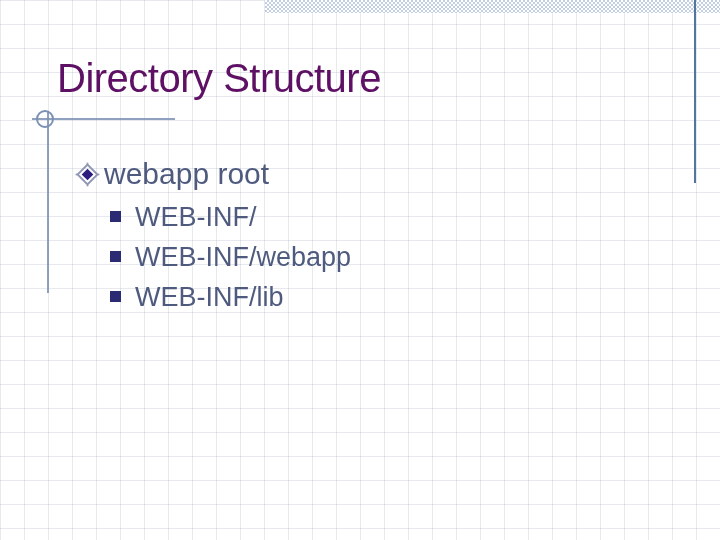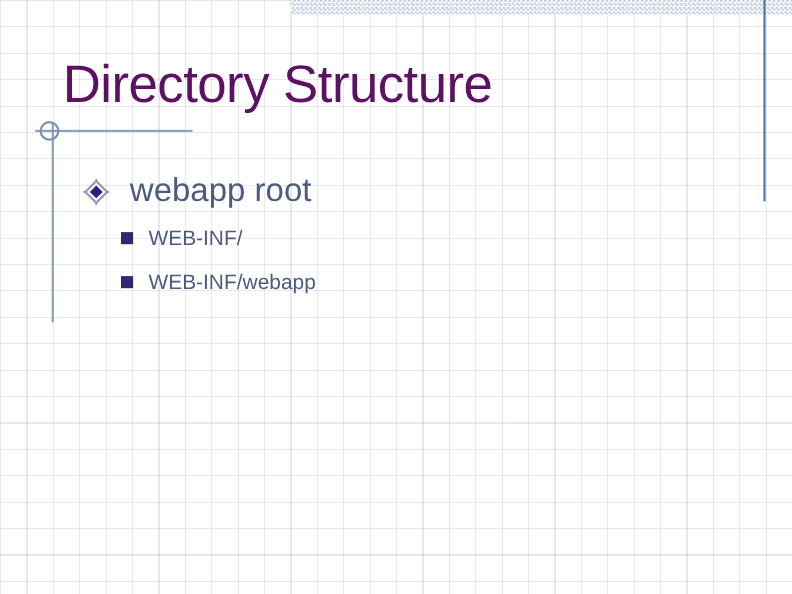--- a/index.html
+++ b/index.html
@@ -41,41 +41,41 @@
     position:absolute;left:47px;top:112px;width:2px;height:181px;
     background:var(--decor-line);opacity:.85;
   }
   .decor-circle{
     position:absolute;left:36px;top:110px;width:14px;height:14px;
     border:2px solid var(--decor-line);border-radius:50%;
     background:transparent;
   }
   .title{
     position:absolute;left:57px;top:56px;
-    font-size:48px;line-height:44px;letter-spacing:-0.5px;
+    font-size:40px;line-height:44px;letter-spacing:-0.5px;
     color:var(--title-color);
     white-space:nowrap;
   }
   .l1-row{
     position:absolute;left:73px;top:157px;
     display:flex;align-items:flex-start;
   }
   .l1-bullet{width:29px;height:29px;margin-top:3px;flex:0 0 auto;}
   .l1-text{
     font-size:30px;line-height:34px;color:var(--body-color);
-    margin-left:16px;white-space:nowrap;
+    margin-left:2px;white-space:nowrap;
   }
   .l2-list{position:absolute;left:110px;top:202px;}
   .l2-row{display:flex;align-items:flex-start;height:40px;}
   .l2-bullet{
     width:11px;height:11px;margin-top:9px;flex:0 0 auto;
     background:var(--bullet-square);
   }
   .l2-text{
-    margin-left:14px;font-size:19px;line-height:31px;
+    margin-left:14px;font-size:27px;line-height:31px;
     color:var(--body-color);white-space:nowrap;
   }
   .l2-text .file{color:var(--highlight-color);}
   .l2-text .note{font-style:italic;color:var(--body-color);}
 </style>
 </head>
 <body>
 
 <div class="slide">
 
@@ -105,16 +105,20 @@
     <div class="l2-row">
       <span class="l2-bullet"></span>
       <span class="l2-text">WEB-INF/</span>
     </div>
 
     <div class="l2-row">
       <span class="l2-bullet"></span>
       <span class="l2-text">WEB-INF/webapp</span>
     </div>
 
+    <div class="l2-row">
+      <span class="l2-bullet"></span>
+      <span class="l2-text">WEB-INF/lib</span>
+    </div>
 
 
   </div>
 </div>
 
 </body></html>

